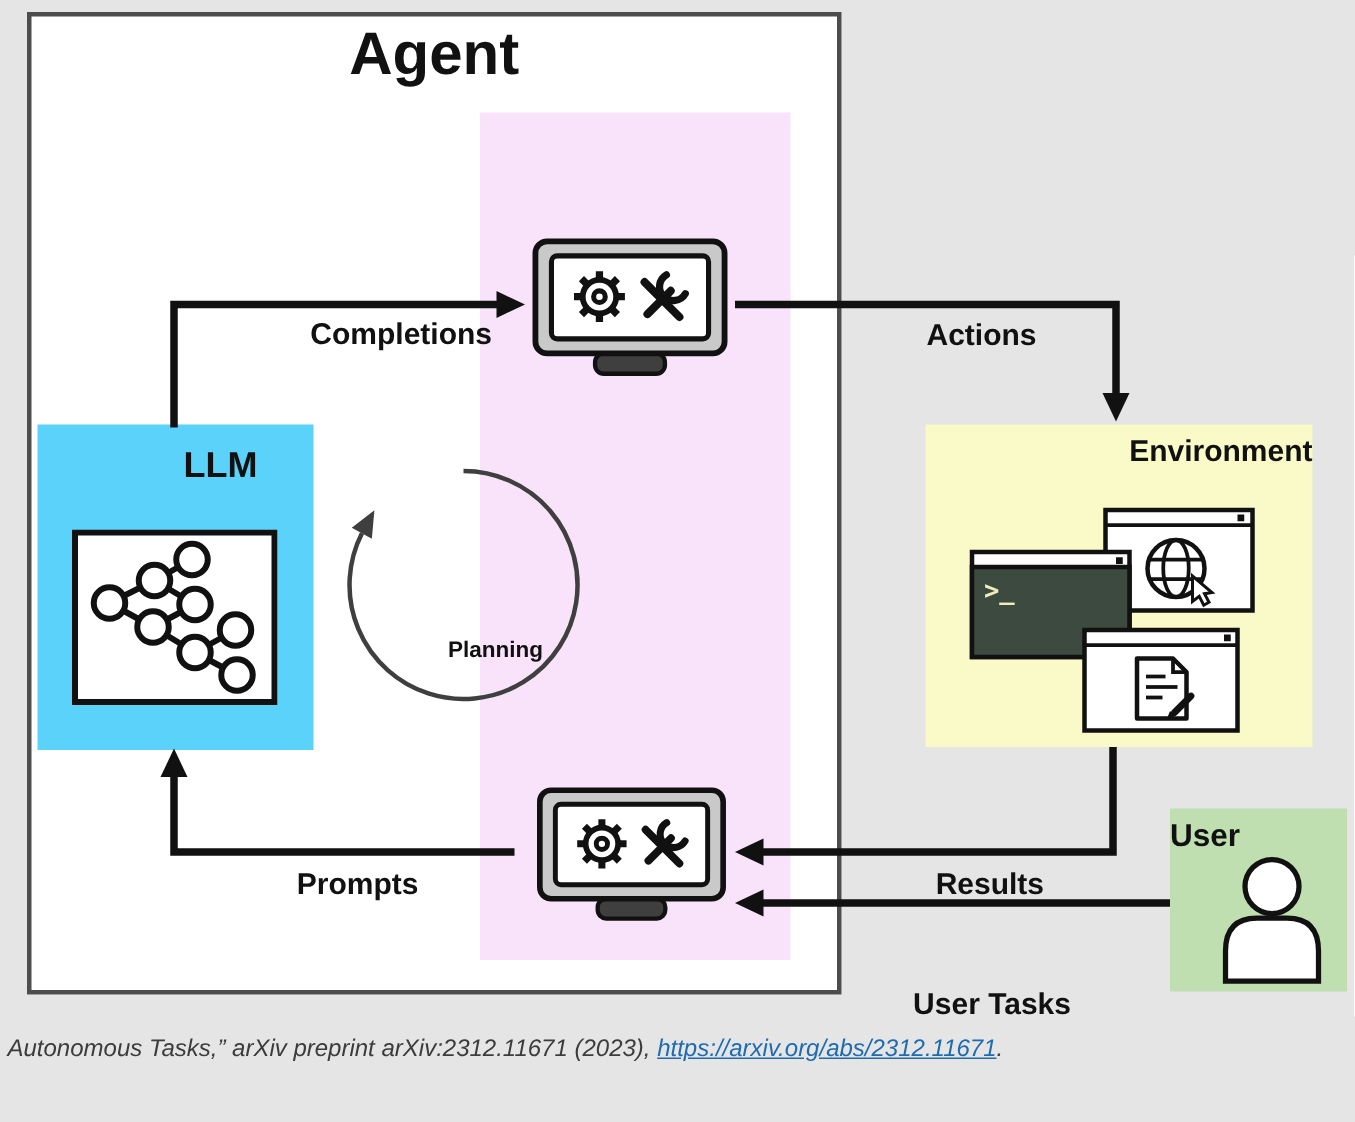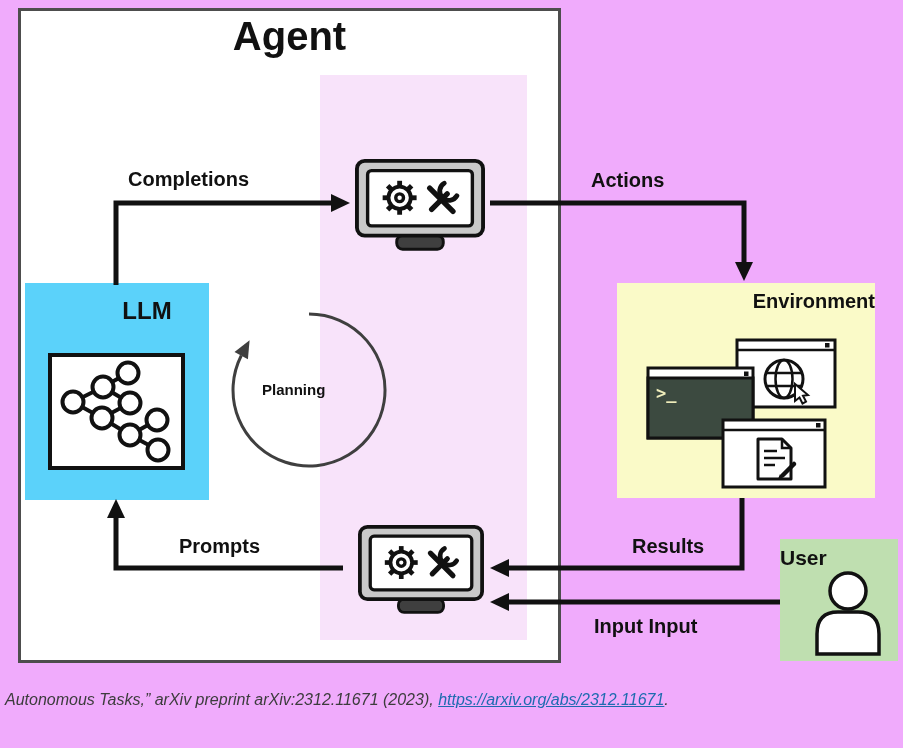--- a/index.html
+++ b/index.html
@@ -1,16 +1,16 @@
 <!DOCTYPE html>
 <html><head>
 <meta charset="utf-8">
 <style>
   html,body{margin:0;padding:0;background:#fff;}
-  .page{position:relative;width:903px;height:748px;background:#f0abfc;
+  .page{position:relative;width:903px;height:748px;background:#e5e5e5;
         font-family:"Liberation Sans",sans-serif;overflow:hidden;}
 
   .agent-box{position:absolute;left:18px;top:8px;width:543px;height:655px;
              border:3px solid #4D4D4D;background:#fff;box-sizing:border-box;}
   .agent-title{position:absolute;left:18px;top:14px;width:543px;text-align:center;
                font-size:40px;font-weight:700;color:#111;}
 
   .pink-col{position:absolute;left:320px;top:75px;width:207px;height:565px;background:#F8E3FA;}
   .scaffold-label{position:absolute;left:320px;top:84px;width:207px;text-align:center;
                   font-size:21px;font-weight:600;color:#111;line-height:30px;}
@@ -20,24 +20,24 @@
              font-size:24px;font-weight:700;color:#111;}
 
   .env-box{position:absolute;left:617px;top:283px;width:258px;height:215px;background:#FAFAC8;}
   .env-label{position:absolute;left:617px;top:290px;width:258px;text-align:right;
              font-size:20px;font-weight:600;color:#111;}
 
   .user-box{position:absolute;left:780px;top:539px;width:118px;height:122px;background:#BFDFB0;}
   .user-label{position:absolute;left:780px;top:546px;width:118px;text-align:left;
               font-size:21px;font-weight:600;color:#111;}
 
-  .lbl{position:absolute;text-align:left;font-size:20px;font-weight:600;color:#111;}
+  .lbl{position:absolute;text-align:right;font-size:20px;font-weight:600;color:#111;margin-top:44px;}
   .lbl-completions{left:128px;top:168px;width:200px;}
   .lbl-actions{left:591px;top:169px;width:100px;}
-  .lbl-results{left:632px;top:535px;width:100px;}
+  .lbl-results{left:596px;top:535px;width:100px;}
   .lbl-userinput{left:594px;top:615px;width:120px;}
   .lbl-prompts{left:179px;top:535px;width:100px;}
   .lbl-planning{left:262px;top:381px;width:100px;font-size:15px;}
 
   .abs{position:absolute;}
   .overlay{position:absolute;left:0;top:0;pointer-events:none;}
 
   .source{position:absolute;left:5px;top:686px;width:890px;
           font-size:16px;font-style:italic;color:#3C3C3C;line-height:28px;}
   .source a{color:#1E6BB0;text-decoration:underline;font-style:italic;pointer-events:auto;}
@@ -182,21 +182,21 @@
     </g>
     <g>
       <path d="M 309 314 A 76 76 0 1 1 241.3 355.5" stroke="#3F3F3F" stroke-width="3" fill="none"></path>
       <polygon points="249.6,340.2 247.9,359.2 234.5,351.9" fill="#3F3F3F"></polygon>
     </g>
   </svg>
 
   <div class="lbl lbl-completions">Completions</div>
   <div class="lbl lbl-actions">Actions</div>
   <div class="lbl lbl-results">Results</div>
-  <div class="lbl lbl-userinput">Input Input</div>
+  <div class="lbl lbl-userinput">User Tasks</div>
   <div class="lbl lbl-prompts">Prompts</div>
   <div class="lbl lbl-planning">Planning</div>
 
   <div class="source">
     <div><span>Autonomous Tasks,” arXiv preprint arXiv:2312.11671 (2023), </span><a href="#">https://arxiv.org/abs/2312.11671</a><span>.</span></div>
   </div>
 
 </div>
 
 </body></html>

